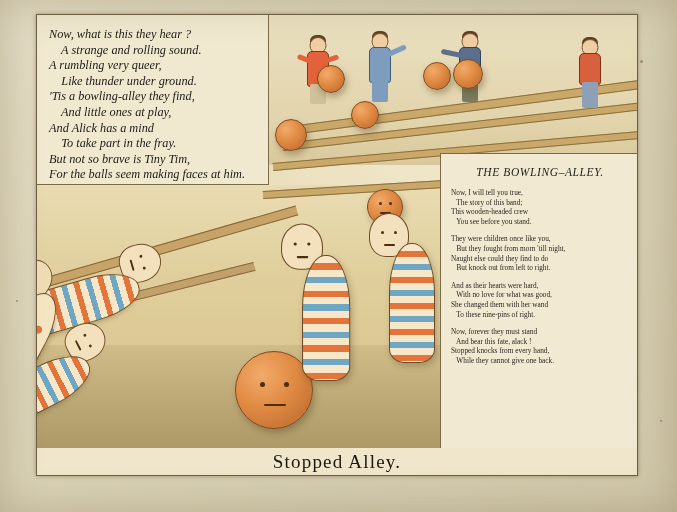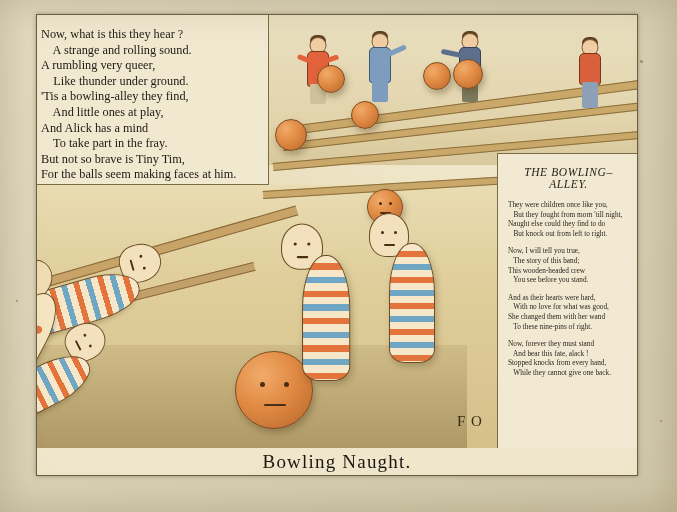--- a/index.html
+++ b/index.html
@@ -145,36 +145,37 @@
   .mouthline { position: absolute; height: 1.5px; background: #4a2d12; border-radius: 1px; }
 
   
   .poem {
     position: absolute;
     left: 0px; top: 0px;
     width: 232px; height: 170px;
     background: #f0e8cf;
     border-right: 1px solid #7a6b47;
     border-bottom: 1px solid #7a6b47;
-    padding: 12px 10px 0 4px;
+    padding: 12px 10px 0 12px;
     box-sizing: border-box;
+    font-style: italic;
   }
   .poem p {
     margin: 0;
     font-family: "Liberation Serif", serif;
     font-size: 12.3px;
     line-height: 15.6px;
     color: #1c1a16;
     white-space: pre;
   }
   
   .story {
     position: absolute;
     right: 0px; top: 138px;
-    width: 140px; height: 295px;
+    width: 197px; height: 295px;
     background: #f1e9d1;
     border-left: 1px solid #7a6b47;
     border-top: 1px solid #7a6b47;
     box-sizing: border-box;
     padding: 10px 8px 0 10px;
   }
   .story h3 {
     margin: 2px 0 10px 0;
     font-family: "Liberation Serif", serif;
     font-style: italic;
@@ -353,39 +354,39 @@
 'Tis a bowling-alley they find,
     And little ones at play,
 And Alick has a mind
     To take part in the fray.
 But not so brave is Tiny Tim,
 For the balls seem making faces at him.</p>
     </div>
 
     <div class="story">
       <h3>THE  BOWLING–ALLEY.</h3>
+      <div class="stanza">Now, I will tell you true,
+   The story of this band;
+This wooden-headed crew
+   You see before you stand.</div>
       <div class="stanza">They were children once like you,
    But they fought from morn 'till night,
 Naught else could they find to do
    But knock out from left to right.</div>
-      <div class="stanza">Now, I will tell you true,
-   The story of this band;
-This wooden-headed crew
-   You see before you stand.</div>
       <div class="stanza">And as their hearts were hard,
    With no love for what was good,
 She changed them with her wand
    To these nine-pins of right.</div>
       <div class="stanza">Now, forever they must stand
    And bear this fate, alack !
 Stopped knocks from every hand,
    While they cannot give one back.</div>
     </div>
 
-    <div class="caption">Bowling  Naught.</div>
+    <div class="caption">Stopped  Alley.</div>
   </div>
 
   <div class="speck" style="left:640px; top:60px; width:3px; height:3px;"></div>
   <div class="speck" style="left:16px; top:300px; width:2px; height:2px;"></div>
   <div class="speck" style="left:660px; top:420px; width:2px; height:2px;"></div>
 
   <div class="page-edge-shadow"></div>
 </div>
 
 </body></html>

